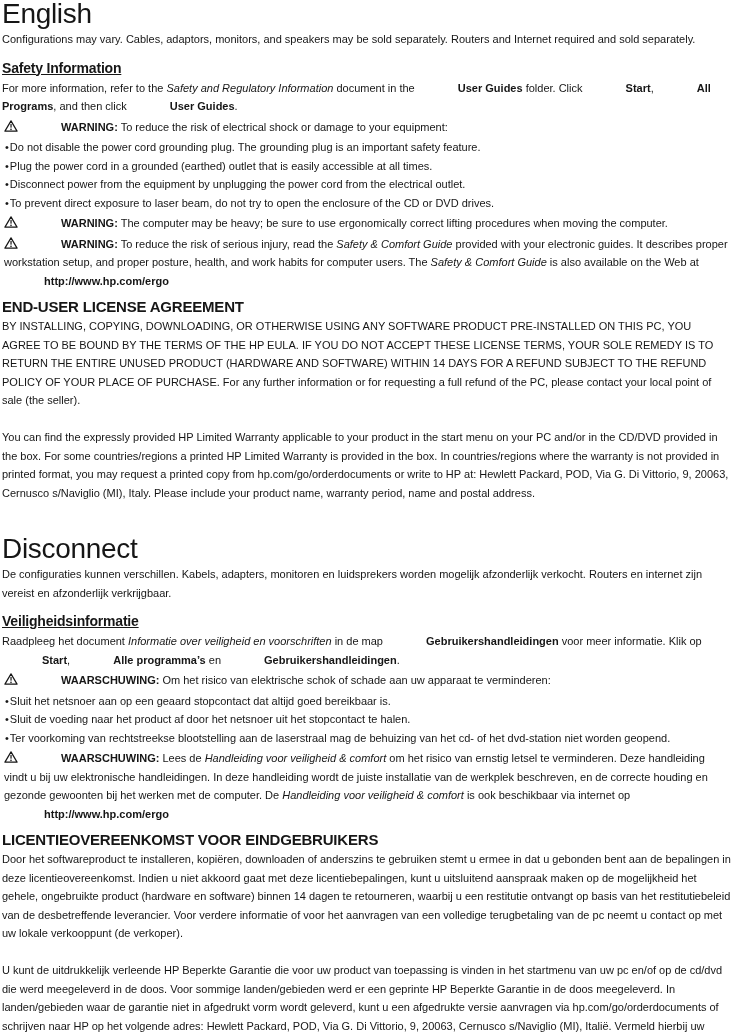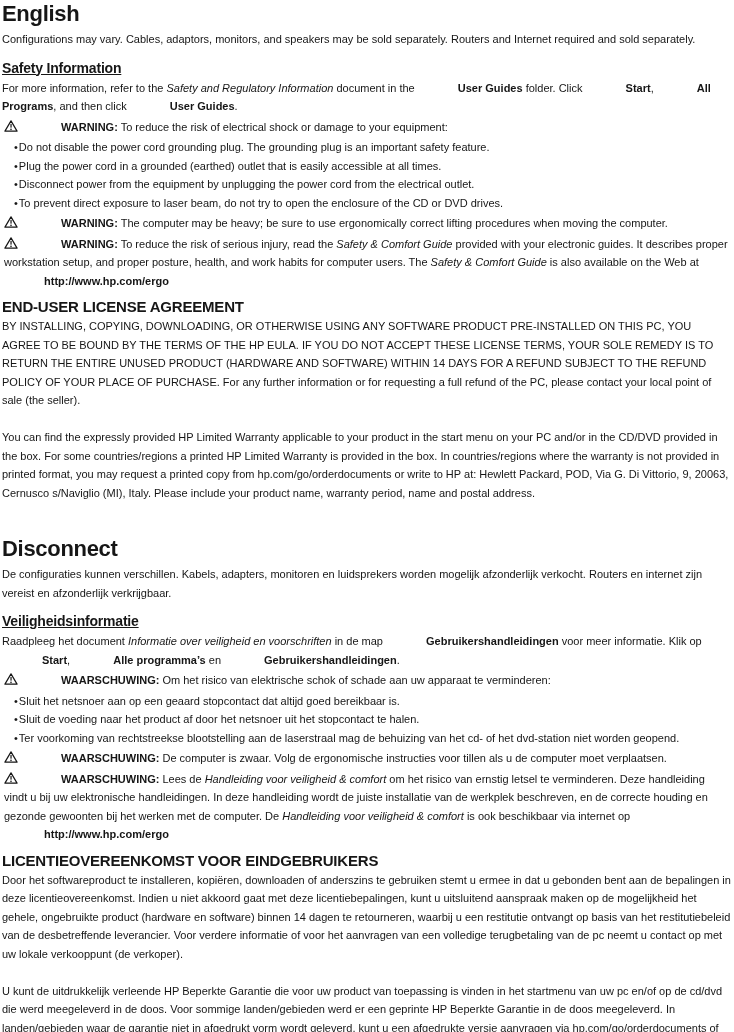--- a/index.html
+++ b/index.html
@@ -9,24 +9,24 @@
     background: #ffffff;
     color: #161616;
     font-family: "Liberation Sans", sans-serif;
     font-size: 11px;
     line-height: 18.5px;
     -webkit-font-smoothing: antialiased;
   }
   .page { padding: 1px 2px 4px 2px; }
 
   h1.lang-title {
-    font-size: 22px;
+    font-size: 28px;
     line-height: 26px;
     margin: 0 0 3px 0;
-    font-weight: bold;
+    font-weight: normal;
     letter-spacing: -0.3px;
   }
   p { margin: 0; }
   .intro { margin-bottom: 11px; }
 
   h2.sub-title {
     font-size: 14px;
     line-height: 17px;
     margin: 0 0 2px 0;
     font-weight: bold;
@@ -45,21 +45,21 @@
   .warn-icon {
     display: inline-block;
     width: 14px;
     height: 12px;
     margin-right: 3px;
     vertical-align: -1px;
   }
   .warn-icon svg { display: block; width: 14px; height: 12px; }
 
   .bullet-item {
-    margin-left: 12px;
+    margin-left: 3px;
     padding-left: 9px;
     text-indent: -9px;
   }
   .bullet-marker { margin-right: 1px; }
 
   .warranty { margin-top: 18.5px; }
 
   .section + .section { margin-top: 34px; }
 
   .b { font-weight: bold; padding-left: 40px; }
@@ -116,25 +116,20 @@
     <p class="warning-line"><span class="warn-icon"><svg viewBox="0 0 24 21">
             <path d="M12 1.5 L22.6 19.5 H1.4 Z" fill="none" stroke="#161616" stroke-width="2.1" stroke-linejoin="round"></path>
             <rect x="11" y="7" width="2.1" height="6.4" fill="#161616"></rect>
             <circle cx="12" cy="16.4" r="1.4" fill="#161616"></circle>
           </svg></span><span><span class="b">WAARSCHUWING:</span><span> Om het risico van elektrische schok of schade aan uw apparaat te verminderen:</span></span></p>
 
     <div class="bullet-item"><span class="bullet-marker">•</span><span>Sluit het netsnoer aan op een geaard stopcontact dat altijd goed bereikbaar is.</span></div>
     <div class="bullet-item"><span class="bullet-marker">•</span><span>Sluit de voeding naar het product af door het netsnoer uit het stopcontact te halen.</span></div>
     <div class="bullet-item"><span class="bullet-marker">•</span><span>Ter voorkoming van rechtstreekse blootstelling aan de laserstraal mag de behuizing van het cd- of het dvd-station niet worden geopend.</span></div>
 
-    <p class="warning-line"><span class="warn-icon"><svg viewBox="0 0 24 21">
-            <path d="M12 1.5 L22.6 19.5 H1.4 Z" fill="none" stroke="#161616" stroke-width="2.1" stroke-linejoin="round"></path>
-            <rect x="11" y="7" width="2.1" height="6.4" fill="#161616"></rect>
-            <circle cx="12" cy="16.4" r="1.4" fill="#161616"></circle>
-          </svg></span><span><span class="b">WAARSCHUWING:</span><span> De computer is zwaar. Volg de ergonomische instructies voor tillen als u de computer moet verplaatsen.</span></span></p>
 
     <p class="warning-line"><span class="warn-icon"><svg viewBox="0 0 24 21">
             <path d="M12 1.5 L22.6 19.5 H1.4 Z" fill="none" stroke="#161616" stroke-width="2.1" stroke-linejoin="round"></path>
             <rect x="11" y="7" width="2.1" height="6.4" fill="#161616"></rect>
             <circle cx="12" cy="16.4" r="1.4" fill="#161616"></circle>
           </svg></span><span><span class="b">WAARSCHUWING:</span><span> Lees de </span><span class="i">Handleiding voor veiligheid &amp; comfort</span><span> om het risico van ernstig letsel te verminderen. Deze handleiding vindt u bij uw elektronische handleidingen. In deze handleiding wordt de juiste installatie van de werkplek beschreven, en de correcte houding en gezonde gewoonten bij het werken met de computer. De </span><span class="i">Handleiding voor veiligheid &amp; comfort</span><span> is ook beschikbaar via internet op </span><span class="b">http://www.hp.com/ergo</span></span></p>
 
     <h3 class="eula-title">LICENTIEOVEREENKOMST VOOR EINDGEBRUIKERS</h3>
     <p>Door het softwareproduct te installeren, kopiëren, downloaden of anderszins te gebruiken stemt u ermee in dat u gebonden bent aan de bepalingen in deze licentieovereenkomst. Indien u niet akkoord gaat met deze licentiebepalingen, kunt u uitsluitend aanspraak maken op de mogelijkheid het gehele, ongebruikte product (hardware en software) binnen 14 dagen te retourneren, waarbij u een restitutie ontvangt op basis van het restitutiebeleid van de desbetreffende leverancier. Voor verdere informatie of voor het aanvragen van een volledige terugbetaling van de pc neemt u contact op met uw lokale verkooppunt (de verkoper).</p>
 

